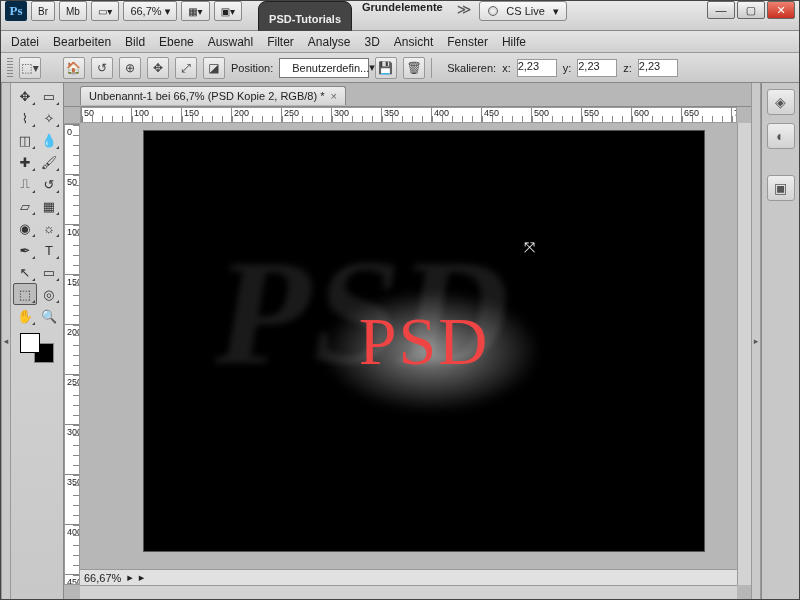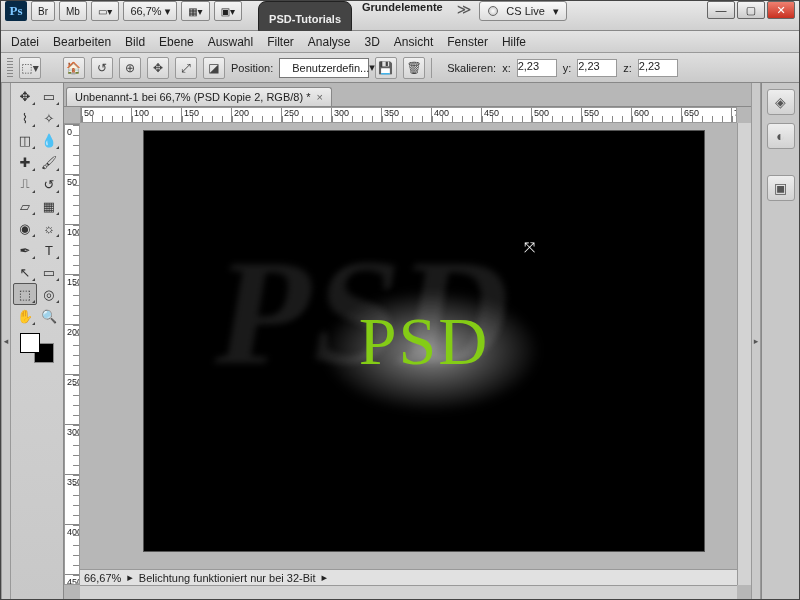--- a/index.html
+++ b/index.html
@@ -26,33 +26,33 @@
 .main{flex:1;display:flex;overflow:hidden}
 .toolbox{width:53px;background:linear-gradient(#d8d8d8,#c8c8c8);border-right:1px solid #888;display:flex;flex-direction:column;align-items:center;padding-top:2px}
 .trow{display:flex}
 .tool{width:24px;height:22px;border:1px solid transparent;display:flex;align-items:center;justify-content:center;font-size:13px;color:#333;position:relative}
 .tool.sel{border:1px solid #555;background:#bcbcbc;border-radius:2px}
 .tool .tri{position:absolute;right:1px;bottom:1px;width:0;height:0;border-left:3px solid transparent;border-bottom:3px solid #444}
 .swatch{margin-top:6px;position:relative;width:34px;height:30px}
 .sw-f{position:absolute;width:20px;height:20px;background:#fff;border:1px solid #000}
 .sw-b{position:absolute;right:0;bottom:0;width:20px;height:20px;background:#000;border:1px solid #888}
 .editwrap{flex:1;position:relative;background:#b7b7b7;display:flex;flex-direction:column}
-.doctabs{height:20px;display:flex;align-items:center;padding-left:2px;margin-top:3px}
+.doctabs{height:20px;display:flex;align-items:flex-start;padding-left:16px;margin-top:3px}
 .doctab{background:linear-gradient(#ededed,#d5d5d5);border:1px solid #888;border-bottom:none;padding:3px 8px;font-size:11px;display:flex;align-items:center;gap:6px;border-radius:3px 3px 0 0}
 .doctab .x{color:#666;cursor:pointer}
 .editor{flex:1;position:relative;background:#b7b7b7;border-top:1px solid #888;overflow:hidden}
 .ruler-h{position:absolute;top:0;left:16px;right:14px;height:16px;background:#fff;border:1px solid #999;overflow:hidden}
 .ruler-h .ticks{position:absolute;inset:0;display:flex}
 .ruler-h .tick{flex:0 0 50px;border-left:1px solid #888;font-size:9px;padding-left:2px;position:relative}
 .ruler-h .tick::before{content:"";position:absolute;bottom:0;left:0;right:0;height:6px;background:repeating-linear-gradient(90deg,#888 0 1px,transparent 1px 10px)}
 .ruler-v{position:absolute;top:16px;left:0;bottom:14px;width:16px;background:#fff;border:1px solid #999;overflow:hidden}
 .ruler-v .tick{height:50px;border-top:1px solid #888;font-size:9px;padding-top:2px;padding-left:2px;position:relative}
 .ruler-v .tick::before{content:"";position:absolute;right:0;top:0;bottom:0;width:6px;background:repeating-linear-gradient(#888 0 1px,transparent 1px 10px)}
 .canvas{position:absolute;top:24px;left:80px;width:560px;height:420px;background:#000;box-shadow:0 0 0 1px #555}
-.psdtext{position:absolute;left:50%;top:50%;transform:translate(-50%,-50%);font-family:"Times New Roman",Georgia,serif;font-size:68px;color:#84cc16;font-weight:500;letter-spacing:2px}
+.psdtext{position:absolute;left:50%;top:50%;transform:translate(-50%,-50%);font-family:"Times New Roman",Georgia,serif;font-size:68px;color:#ef4444;font-weight:500;letter-spacing:2px}
 .glow{position:absolute;left:50%;top:50%;transform:translate(-50%,-50%);width:360px;height:200px;background:radial-gradient(ellipse 160px 90px at 52% 55%,rgba(255,255,255,0.55),transparent 68%);filter:blur(5px)}
 .streaks{position:absolute;left:50%;top:50%;transform:translate(-50%,-50%);width:420px;height:260px;opacity:0.5}
 .ghost{position:absolute;left:40%;top:43%;transform:translate(-50%,-50%) skewX(-10deg);font-family:"Times New Roman",serif;font-size:150px;color:rgba(255,255,255,0.10);font-weight:bold;letter-spacing:4px;filter:blur(3px)}
 .cursor3d{position:absolute;left:380px;top:108px;font-size:14px;color:#fff}
 .scroll-h{position:absolute;bottom:0;left:16px;right:14px;height:14px;background:#d3d3d3;border-top:1px solid #999}
 .scroll-v{position:absolute;right:0;top:16px;bottom:14px;width:14px;background:#d3d3d3;border-left:1px solid #999}
 .rightdock{width:38px;background:#c8c8c8;border-left:1px solid #888;display:flex;flex-direction:column;align-items:center;padding-top:6px;gap:8px}
 .rightdock .pbtn{width:28px;height:26px;border:1px solid #999;background:linear-gradient(#eee,#d2d2d2);border-radius:3px;display:flex;align-items:center;justify-content:center;font-size:14px;color:#555}
 .status{position:absolute;bottom:14px;left:16px;height:16px;background:#e1e1e1;border-top:1px solid #999;display:flex;align-items:center;font-size:10px;padding:7px 4px;gap:6px;right:14px}
 .collapse{width:10px;background:#cacaca;border-left:1px solid #999;border-right:1px solid #999;display:flex;align-items:center;justify-content:center;color:#555;font-size:9px}
@@ -218,21 +218,20 @@
         <div class="streaks"></div>
         <div class="glow"></div>
         <div class="psdtext">PSD</div>
         <div class="cursor3d">⤧</div>
       </div>
       <div class="scroll-h"></div>
       <div class="scroll-v"></div>
       <div class="status">
         <span>66,67%</span>
         <span>▸</span>
-        <span>Belichtung funktioniert nur bei 32-Bit</span>
         <span>▸</span>
       </div>
     </div>
   </div>
 
   <div class="collapse">▸</div>
 
   <div class="rightdock">
     <div class="pbtn">◈</div>
     <div class="pbtn">◐</div>

